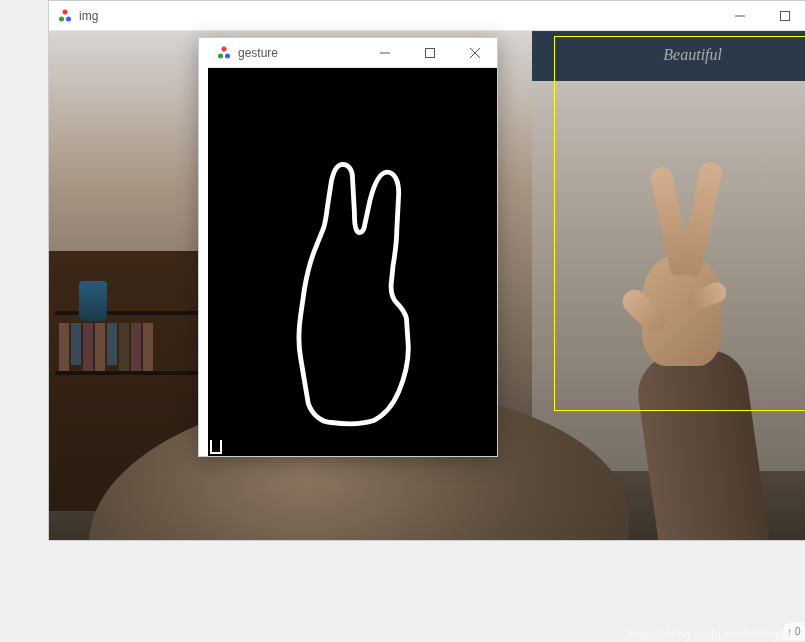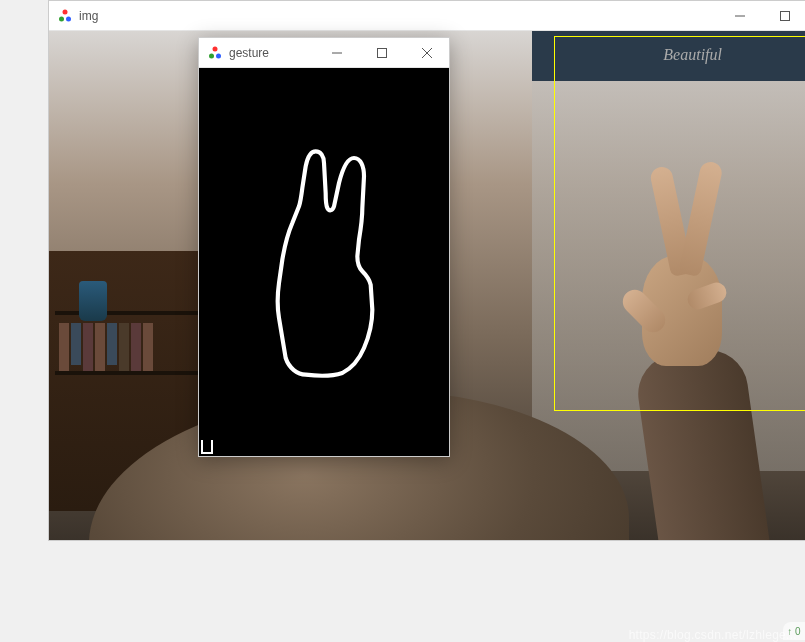--- a/index.html
+++ b/index.html
@@ -227,24 +227,25 @@
     
     .roi-rect {
       position: absolute;
       border: 1px solid #ffff00;
       pointer-events: none;
     }
     
     .gesture-window {
       top: 37px;
       left: 198px;
-      width: 252px;
+      width: 300px;
       height: 420px;
       z-index: 10;
       box-shadow: 0 4px 20px rgba(0,0,0,0.3);
+      padding-left: 9px;
     }
     .gesture-content {
       background: #000;
       width: 100%;
       height: 100%;
       position: relative;
     }
     .gesture-contour {
       position: absolute;
       inset: 0;

